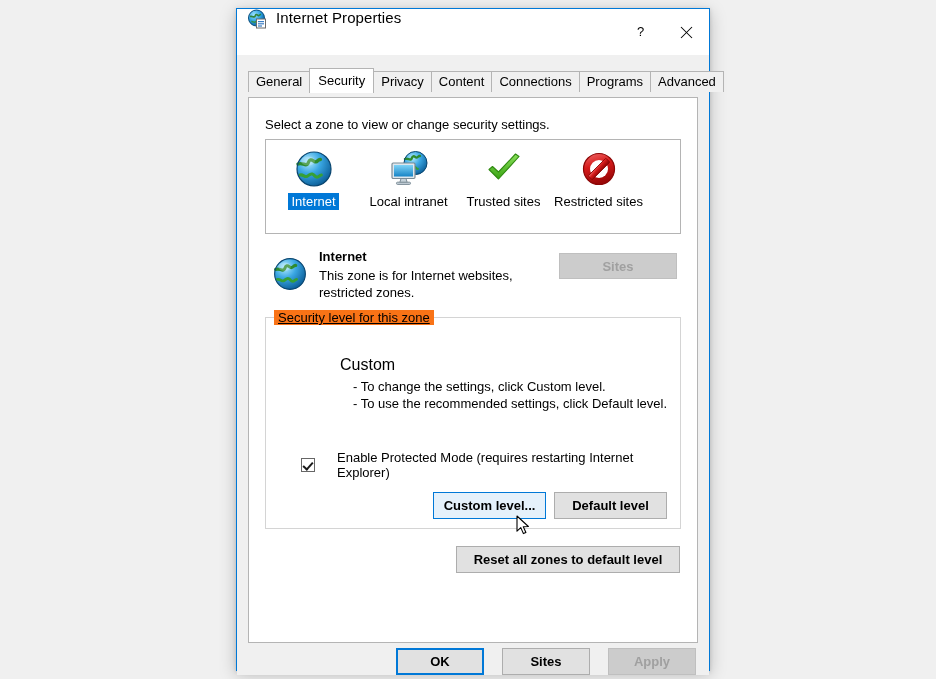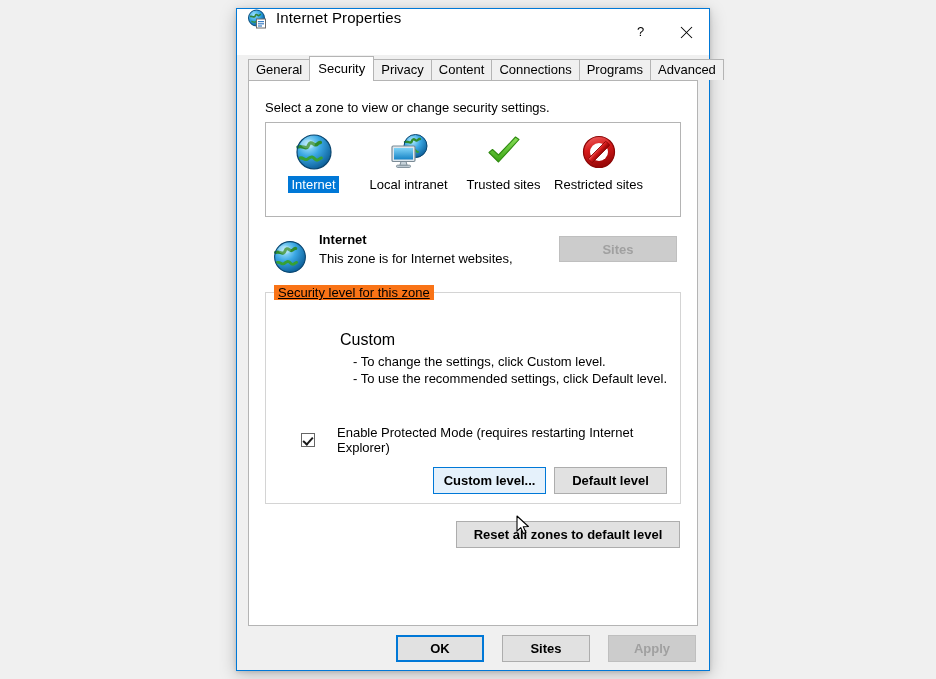--- a/index.html
+++ b/index.html
@@ -66,21 +66,21 @@
     justify-content: center;
     background: transparent;
     border: none;
     padding: 0;
     cursor: default;
   }
   .tb-btn svg { display:block; }
 
   
   .tabstrip {
-    height: 25px;
+    height: 37px;
     padding-left: 11px;
     display: flex;
     align-items: flex-end;
     flex: 0 0 auto;
     position: relative;
     z-index: 3;
     background: #f0f0f0;
   }
   .tab {
     height: 21px;
@@ -102,21 +102,21 @@
     background: #ffffff;
     border-color: #b4b4b4;
     position: relative;
     z-index: 4;
     margin-bottom: -1px;
     padding: 0 8px;
   }
 
   
   .panel {
-    margin: 0 11px;
+    margin: 5px 11px;
     background: #ffffff;
     border: 1px solid #b4b4b4;
     box-sizing: border-box;
     flex: 0 0 auto;
     height: 546px;
     position: relative;
     z-index: 2;
     padding: 19px 16px 0 16px;
   }
 
@@ -481,20 +481,21 @@
           <path d="M5 16c4-1.6 6.5 1.6 9 .5 2-.9 1-4 3.5-4.6 2.4-.6 2.8 2.3 5.3 2 1.9-.2 2.2-2.8 4.6-2.4" stroke="#2e8b2e" stroke-width="3.4" fill="none" stroke-linecap="round"></path>
           <path d="M7 27c3.2-.7 4.4 2 6.8 1.5 2.2-.5 2.6-3 5.4-2.5 2.4.4 2.1 3.1 4.8 3.1 1.9 0 2.4-1.8 4.3-2.1" stroke="#36a036" stroke-width="3.1" fill="none" stroke-linecap="round"></path>
           <ellipse cx="15" cy="13" rx="7" ry="4.6" fill="#ffffff" opacity=".22"></ellipse>
           <circle cx="21" cy="21" r="17" fill="none" stroke="#09456f" stroke-width="1.2"></circle>
         </svg>
       </div>
       <div class="zonedesc-textwrap">
         <div class="zonedesc-title">Internet</div>
         <div class="zonedesc-body">
           <div>This zone is for Internet websites,</div>
+          <div>restricted zones.</div>
         </div>
       </div>
       <button class="btn disabled sites-btn" disabled="">Sites</button>
     </div>
 
     <div class="groupbox">
       <div class="groupbox-legend">Security level for this zone</div>
 
       <div class="level-block">
         <div class="level-title">Custom</div>

